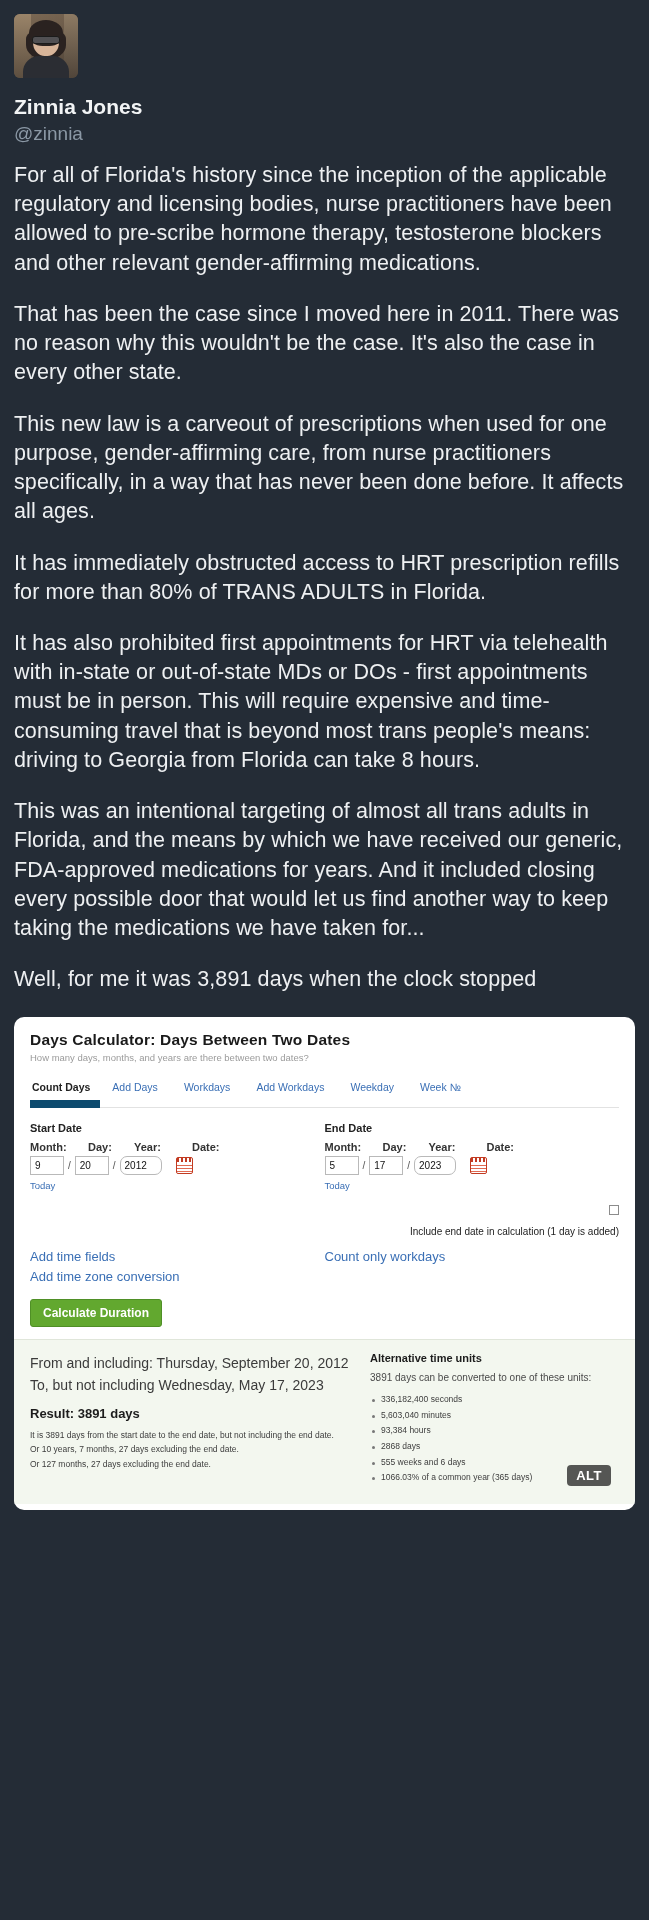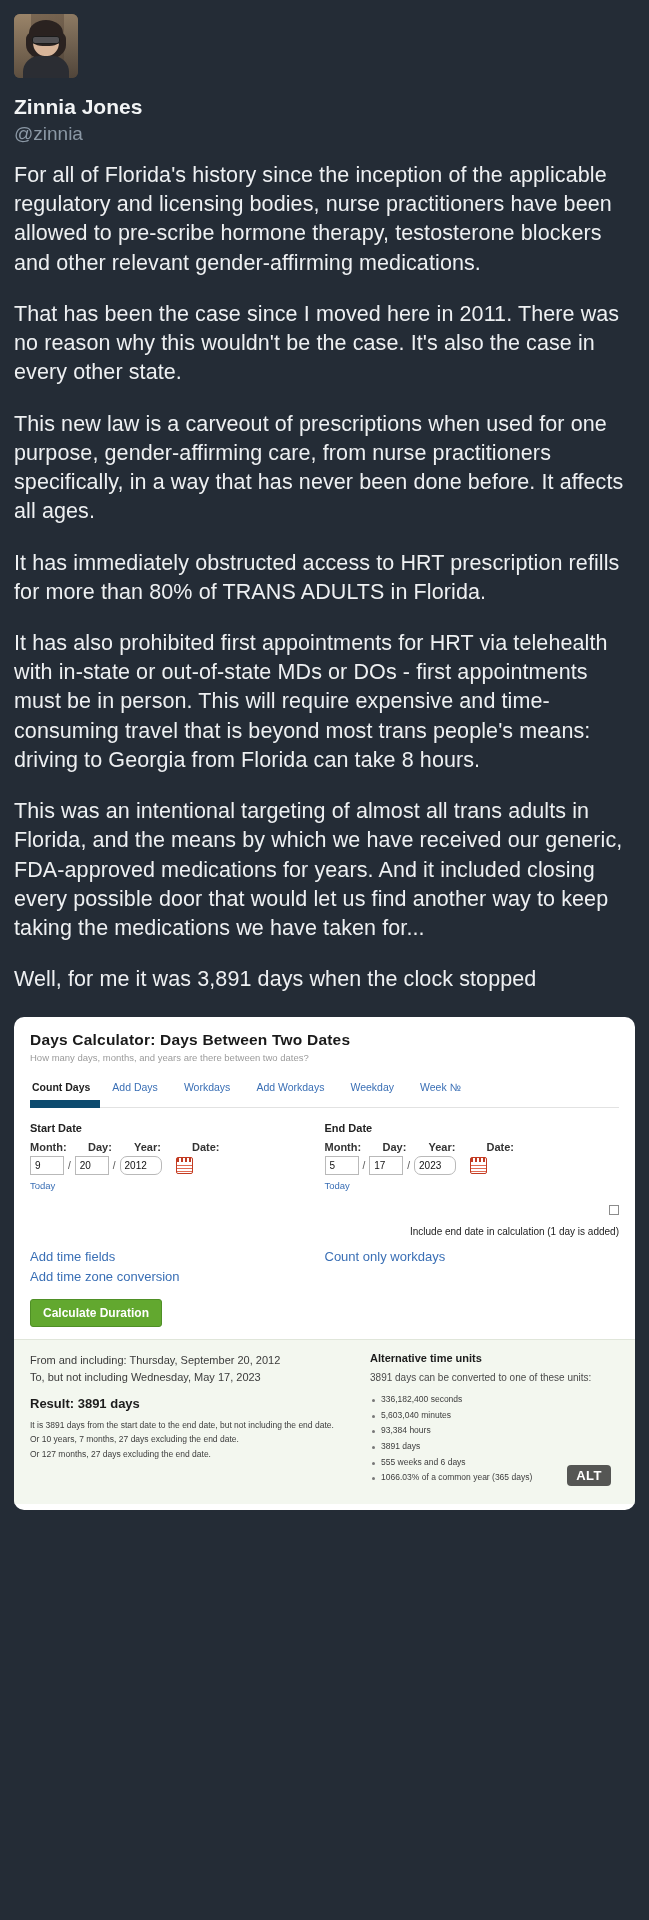--- a/index.html
+++ b/index.html
@@ -208,21 +208,21 @@
     margin: 12px -16px 0 -16px;
     background: #f3f7ef;
     border-top: 1px solid #e0e6da;
     padding: 12px 16px 18px 16px;
     display: flex;
     gap: 10px;
   }
   .result-left { width: 57%; }
   .result-right { width: 43%; }
   .res-line {
-    font-size: 11px; color: #3b3b3b; line-height: 1.6;
+    font-size: 14px; color: #3b3b3b; line-height: 1.6;
   }
   .res-head {
     font-size: 13px; font-weight: bold; color: #1c1c1c;
     margin: 9px 0 7px 0;
   }
   .res-note {
     font-size: 8.5px; color: #3d3d3d; line-height: 1.7;
   }
   .alt-title {
     font-size: 11px; font-weight: bold; color: #1c1c1c; margin-bottom: 6px;
@@ -360,21 +360,21 @@
           <div class="res-note">Or 10 years, 7 months, 27 days excluding the end date.</div>
           <div class="res-note">Or 127 months, 27 days excluding the end date.</div>
         </div>
         <div class="result-right">
           <div class="alt-title">Alternative time units</div>
           <div class="alt-sub">3891 days can be converted to one of these units:</div>
           <ul class="alt-list">
             <li>336,182,400 seconds</li>
             <li>5,603,040 minutes</li>
             <li>93,384 hours</li>
-            <li>3891 days</li>
+            <li>2868 days</li>
             <li>555 weeks and 6 days</li>
             <li>1066.03% of a common year (365 days)</li>
           </ul>
         </div>
       </div>
     </div>
 
     <div class="alt-badge">ALT</div>
   </div>
 </div>

